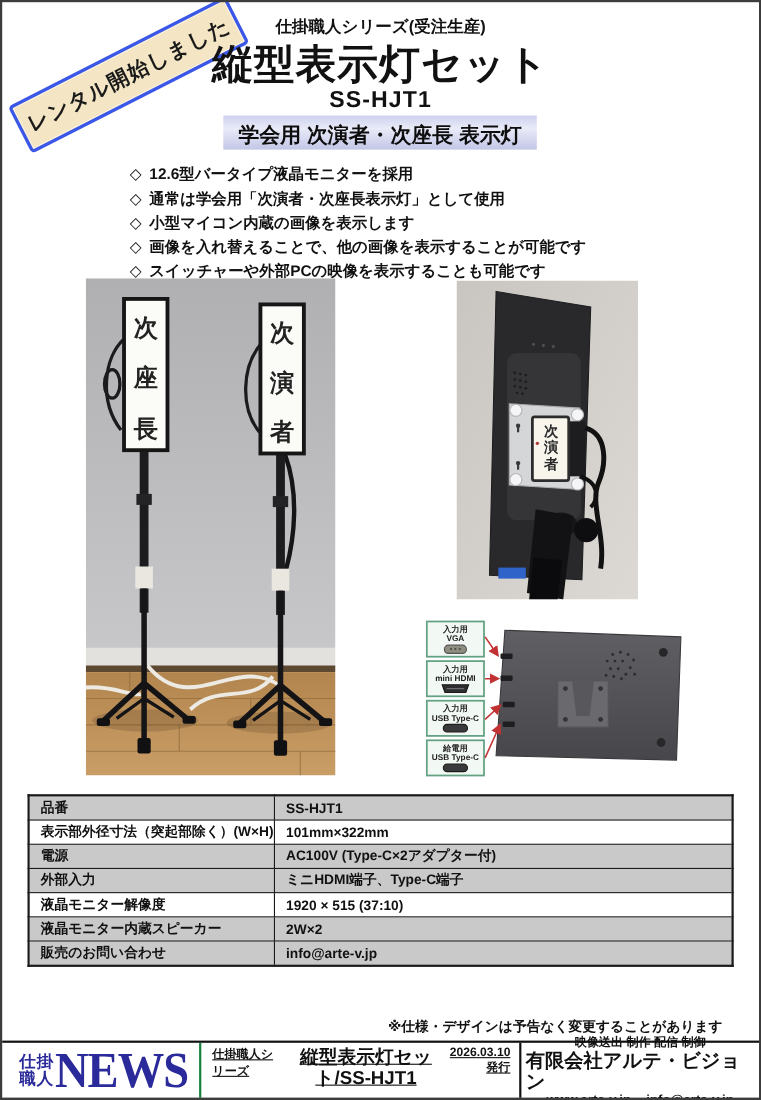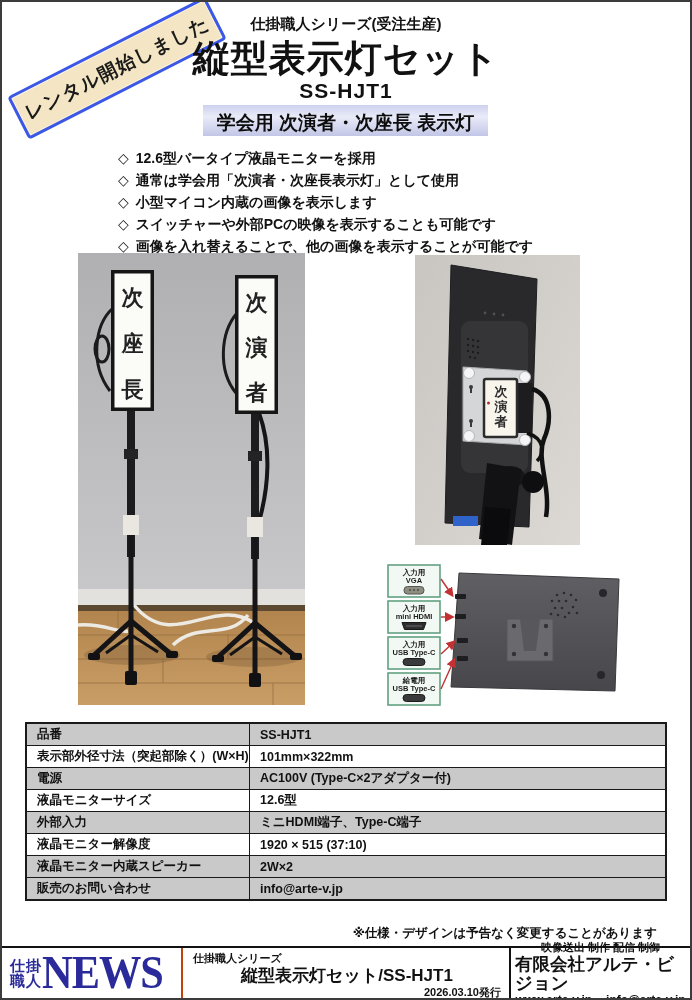--- a/index.html
+++ b/index.html
@@ -58,24 +58,24 @@
   table.spec tr.white td{background:#ffffff;margin-left:36px;}
 
   .note{position:absolute;right:35px;top:925px;font-size:12.5px;font-weight:bold;}
 
   
   .footer{
     position:absolute;left:2px;right:2px;top:946px;height:50px;
     border-top:2px solid #111;border-bottom:2px solid #111;
     display:flex;align-items:stretch;
   }
-  .f-logo{width:181px;border-right:2px solid #c2410c;display:flex;align-items:center;padding-left:8px;box-sizing:border-box;}
+  .f-logo{width:181px;border-right:2px solid #15803d;display:flex;align-items:center;padding-left:8px;box-sizing:border-box;justify-content:flex-end;}
   .logo-stack{display:flex;flex-direction:column;justify-content:center;line-height:15px;font-size:15px;font-weight:bold;color:#2a2a9b;letter-spacing:1px;}
   .logo-news{font-family:"Liberation Serif","DejaVu Serif",serif;font-size:46px;font-weight:bold;color:#2a2a9b;line-height:44px;transform:scaleX(.92);transform-origin:left center;letter-spacing:-1px;}
-  .f-mid{width:328px;border-right:2px solid #111;box-sizing:border-box;padding:3px 8px 2px 10px;display:flex;flex-direction:column;}
+  .f-mid{width:291px;border-right:2px solid #111;box-sizing:border-box;padding:3px 8px 2px 10px;display:flex;flex-direction:row;text-decoration:underline;}
   .f-mid .m1{font-size:11px;font-weight:bold;text-align:left;}
   .f-mid .m2{font-size:17px;font-weight:bold;text-align:center;line-height:19px;}
   .f-mid .m3{font-size:11px;font-weight:bold;text-align:right;}
   .f-right{flex:1;display:flex;flex-direction:column;align-items:center;justify-content:center;padding:2px 4px;}
   .f-right .r1{font-size:11px;font-weight:bold;}
   .f-right .r2{font-size:17.5px;font-weight:bold;line-height:19px;}
   .f-right .r3{font-size:12px;font-weight:bold;display:flex;gap:14px;}
 </style>
 </head>
 <body>
@@ -90,22 +90,22 @@
 <div class="title">縦型表示灯セット</div>
 <div class="model">SS-HJT1</div>
 <div class="banner">
   <span>学会用 次演者・次座長 表示灯</span>
 </div>
 
 <ul class="features">
   <li><span class="diamond">◇</span><span>12.6型バータイプ液晶モニターを採用</span></li>
   <li><span class="diamond">◇</span><span>通常は学会用「次演者・次座長表示灯」として使用</span></li>
   <li><span class="diamond">◇</span><span>小型マイコン内蔵の画像を表示します</span></li>
+  <li><span class="diamond">◇</span><span>画像を入れ替えることで、他の画像を表示することが可能です</span></li>
   <li><span class="diamond">◇</span><span>スイッチャーや外部PCの映像を表示することも可能です</span></li>
-  <li><span class="diamond">◇</span><span>画像を入れ替えることで、他の画像を表示することが可能です</span></li>
 </ul>
 
 <svg class="photo-left" viewBox="0 0 227 452" xmlns="http://www.w3.org/2000/svg">
   <defs>
     <linearGradient id="wallg" x1="0" y1="0" x2="0" y2="1">
       <stop offset="0" stop-color="#b0b0b2"></stop>
         <stop offset="1" stop-color="#c7c7c9"></stop>
     </linearGradient>
     <linearGradient id="floorg" x1="0" y1="0" x2="0" y2="1">
       <stop offset="0" stop-color="#b3854e"></stop>
@@ -332,24 +332,20 @@
         <td>SS-HJT1</td>
       </tr>
     <tr class="white">
         <td class="c1">表示部外径寸法（突起部除く）(W×H)</td>
         <td>101mm×322mm</td>
       </tr>
     <tr class="gray">
         <td class="c1">電源</td>
         <td>AC100V (Type-C×2アダプター付)</td>
       </tr>
-    <tr class="white">
-        <td class="c1">液晶モニターサイズ</td>
-        <td>12.6型</td>
-      </tr>
     <tr class="gray">
         <td class="c1">外部入力</td>
         <td>ミニHDMI端子、Type-C端子</td>
       </tr>
     <tr class="white">
         <td class="c1">液晶モニター解像度</td>
         <td>1920 × 515 (37:10)</td>
       </tr>
     <tr class="gray">
         <td class="c1">液晶モニター内蔵スピーカー</td>

